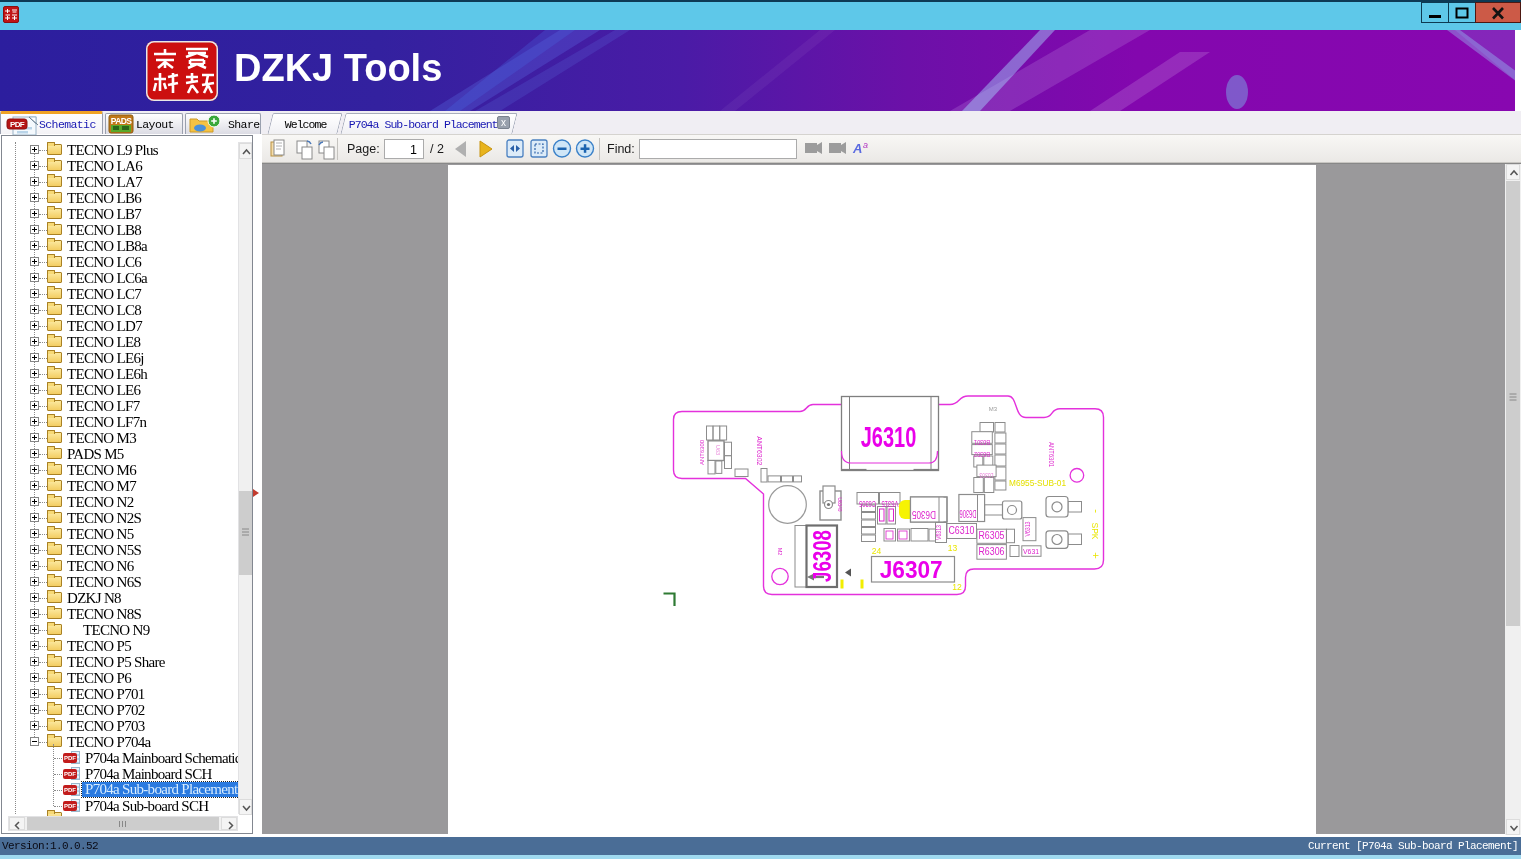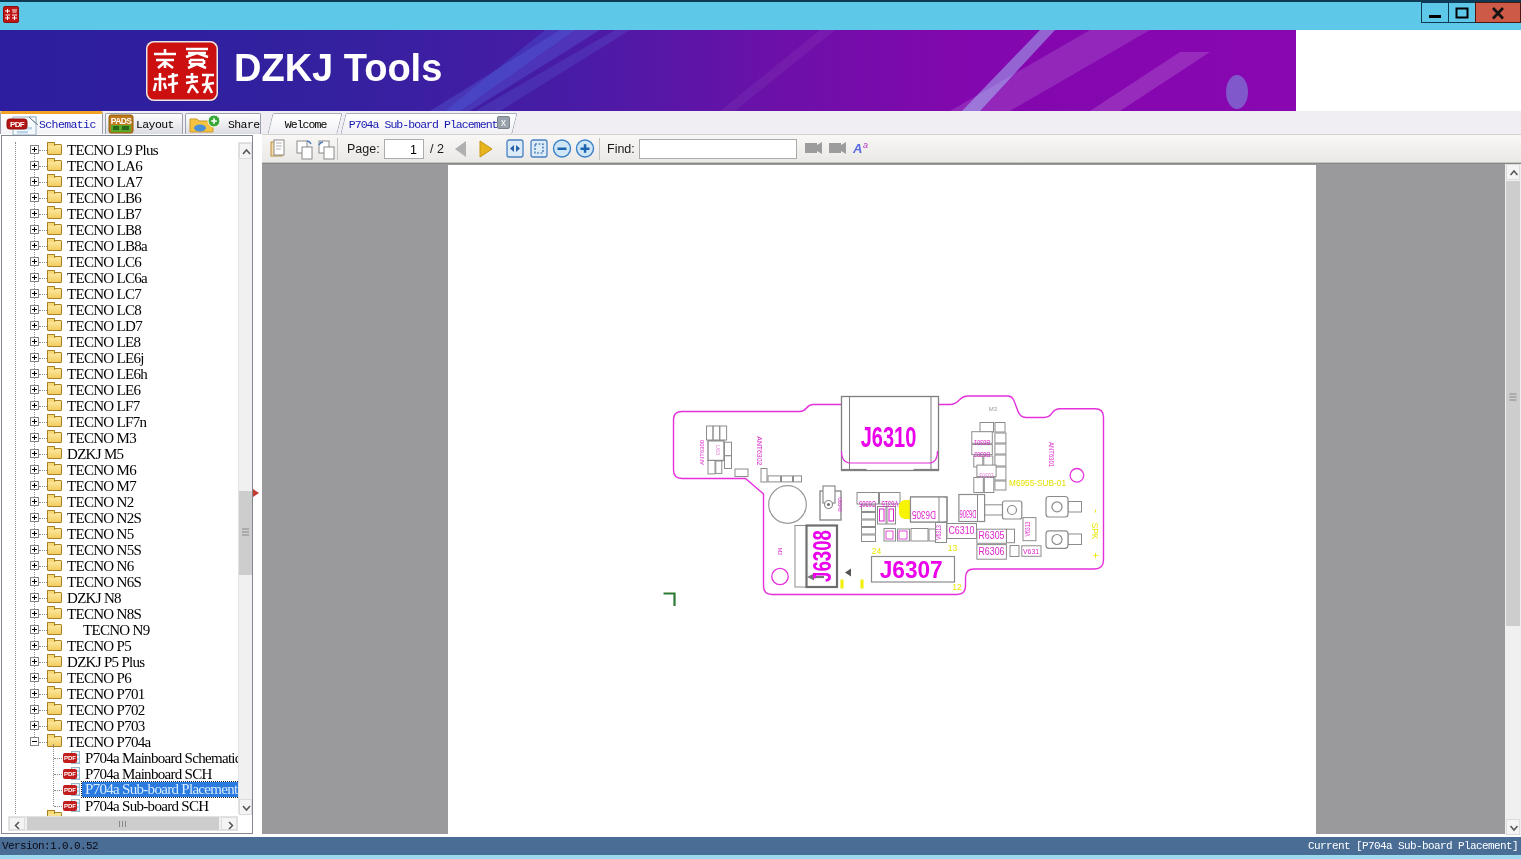--- a/index.html
+++ b/index.html
@@ -1,21 +1,21 @@
 <!DOCTYPE html>
 <html><head><meta charset="utf-8"><style>
 *{margin:0;padding:0;box-sizing:border-box}
 html,body{width:1521px;height:859px;overflow:hidden;font-family:"Liberation Sans",sans-serif;position:relative;background:#fff}
 #titlebar{position:absolute;left:0;top:0;width:1521px;height:30px;background:#5ec8e9;border-top:2px solid #0d3a55}
 #ticon{position:absolute;left:3px;top:4px;width:16px;height:17px;background:#c01515;border-radius:2px;border:1px solid #8c0f0f}
 #ttitle{position:absolute;left:0;top:9px;width:1521px;text-align:center;font-size:13px;letter-spacing:.1px;color:#111;font-family:"Liberation Mono",monospace}
 .wbtn{position:absolute;top:0;height:21px;border:1px solid #0e3a52;background:#5ec8e9;color:#000;text-align:center}
 #bmin{left:1421px;width:28px} #bmax{left:1448px;width:28px}
 #bclose{left:1475px;width:46px;background:#cc5a47;border-color:#4d1812}
-#banner{position:absolute;left:0;top:30px;width:1296px;height:81px;background:linear-gradient(90deg,#2c1e9e 0%,#33219f 25%,#4a1ba6 45%,#6c10a8 60%,#8307ae 75%,#8807b0 100%);overflow:hidden}
+#banner{position:absolute;left:0;top:30px;width:1515px;height:81px;background:linear-gradient(90deg,#2c1e9e 0%,#33219f 25%,#4a1ba6 45%,#6c10a8 60%,#8307ae 75%,#8807b0 100%);overflow:hidden}
 #logo{position:absolute;left:146px;top:11px;width:72px;height:60px;background:#cc0f0f;border-radius:8px;box-shadow:0 0 0 1.5px #e8e8e8 inset}
 #dzkj{position:absolute;left:234px;top:17px;font-size:38px;font-weight:bold;color:#fff;letter-spacing:0}
 #btxt{position:absolute;left:799px;top:20px;width:680px;font-size:30px;color:#fff;text-shadow:1px 2px 3px rgba(0,0,0,.45);white-space:nowrap}
 #tabbar{position:absolute;left:0;top:111px;width:1521px;height:23px;background:#f0eef3}
 .tab{position:absolute;top:2px;height:21px;background:linear-gradient(#ffffff,#dcdce4);border:1px solid #9aa0ae;border-bottom:none;border-radius:2px 2px 0 0;font-family:"Liberation Mono",monospace;font-size:11.5px;letter-spacing:-.6px;color:#000}
 #tabsch{left:0;width:103px;top:0;height:23px;background:linear-gradient(#fefefe,#f4f3f6);border-top:3px solid #f0a325}
 #tabsch .lbl{color:#1616b2}
 .tab .lbl{position:absolute;top:4px}
 #tablay{left:105px;width:78px} #tabshare{left:185px;width:76px}
 .dtab{position:absolute;top:2px;height:21px;background:linear-gradient(#ffffff,#f0f0f4);border:1px solid #a8aebc;border-bottom:none;border-radius:2px 2px 0 0;font-family:"Liberation Mono",monospace;font-size:11.5px;letter-spacing:-.95px}
@@ -212,21 +212,21 @@
 <div class="pbox" style="left:28px;top:281px"></div>
 <div class="fold" style="left:45px;top:280px"></div>
 <div class="tlbl" style="left:65px;top:279px">TECNO LF7n</div>
 <div class="hdot" style="left:37px;top:302px;width:8px"></div>
 <div class="pbox" style="left:28px;top:297px"></div>
 <div class="fold" style="left:45px;top:296px"></div>
 <div class="tlbl" style="left:65px;top:295px">TECNO M3</div>
 <div class="hdot" style="left:37px;top:318px;width:8px"></div>
 <div class="pbox" style="left:28px;top:313px"></div>
 <div class="fold" style="left:45px;top:312px"></div>
-<div class="tlbl" style="left:65px;top:311px">DZKJ M5</div>
+<div class="tlbl" style="left:65px;top:311px">PADS M5</div>
 <div class="hdot" style="left:37px;top:334px;width:8px"></div>
 <div class="pbox" style="left:28px;top:329px"></div>
 <div class="fold" style="left:45px;top:328px"></div>
 <div class="tlbl" style="left:65px;top:327px">TECNO M6</div>
 <div class="hdot" style="left:37px;top:350px;width:8px"></div>
 <div class="pbox" style="left:28px;top:345px"></div>
 <div class="fold" style="left:45px;top:344px"></div>
 <div class="tlbl" style="left:65px;top:343px">TECNO M7</div>
 <div class="hdot" style="left:37px;top:366px;width:8px"></div>
 <div class="pbox" style="left:28px;top:361px"></div>
@@ -264,21 +264,21 @@
 <div class="pbox" style="left:28px;top:489px"></div>
 <div class="fold" style="left:45px;top:488px"></div>
 <div class="tlbl" style="left:81px;top:487px">TECNO N9</div>
 <div class="hdot" style="left:37px;top:510px;width:8px"></div>
 <div class="pbox" style="left:28px;top:505px"></div>
 <div class="fold" style="left:45px;top:504px"></div>
 <div class="tlbl" style="left:65px;top:503px">TECNO P5</div>
 <div class="hdot" style="left:37px;top:526px;width:8px"></div>
 <div class="pbox" style="left:28px;top:521px"></div>
 <div class="fold" style="left:45px;top:520px"></div>
-<div class="tlbl" style="left:65px;top:519px">DZKJ P5 Plus</div>
+<div class="tlbl" style="left:65px;top:519px">TECNO P5 Share</div>
 <div class="hdot" style="left:37px;top:542px;width:8px"></div>
 <div class="pbox" style="left:28px;top:537px"></div>
 <div class="fold" style="left:45px;top:536px"></div>
 <div class="tlbl" style="left:65px;top:535px">TECNO P6</div>
 <div class="hdot" style="left:37px;top:558px;width:8px"></div>
 <div class="pbox" style="left:28px;top:553px"></div>
 <div class="fold" style="left:45px;top:552px"></div>
 <div class="tlbl" style="left:65px;top:551px">TECNO P701</div>
 <div class="hdot" style="left:37px;top:574px;width:8px"></div>
 <div class="pbox" style="left:28px;top:569px"></div>

